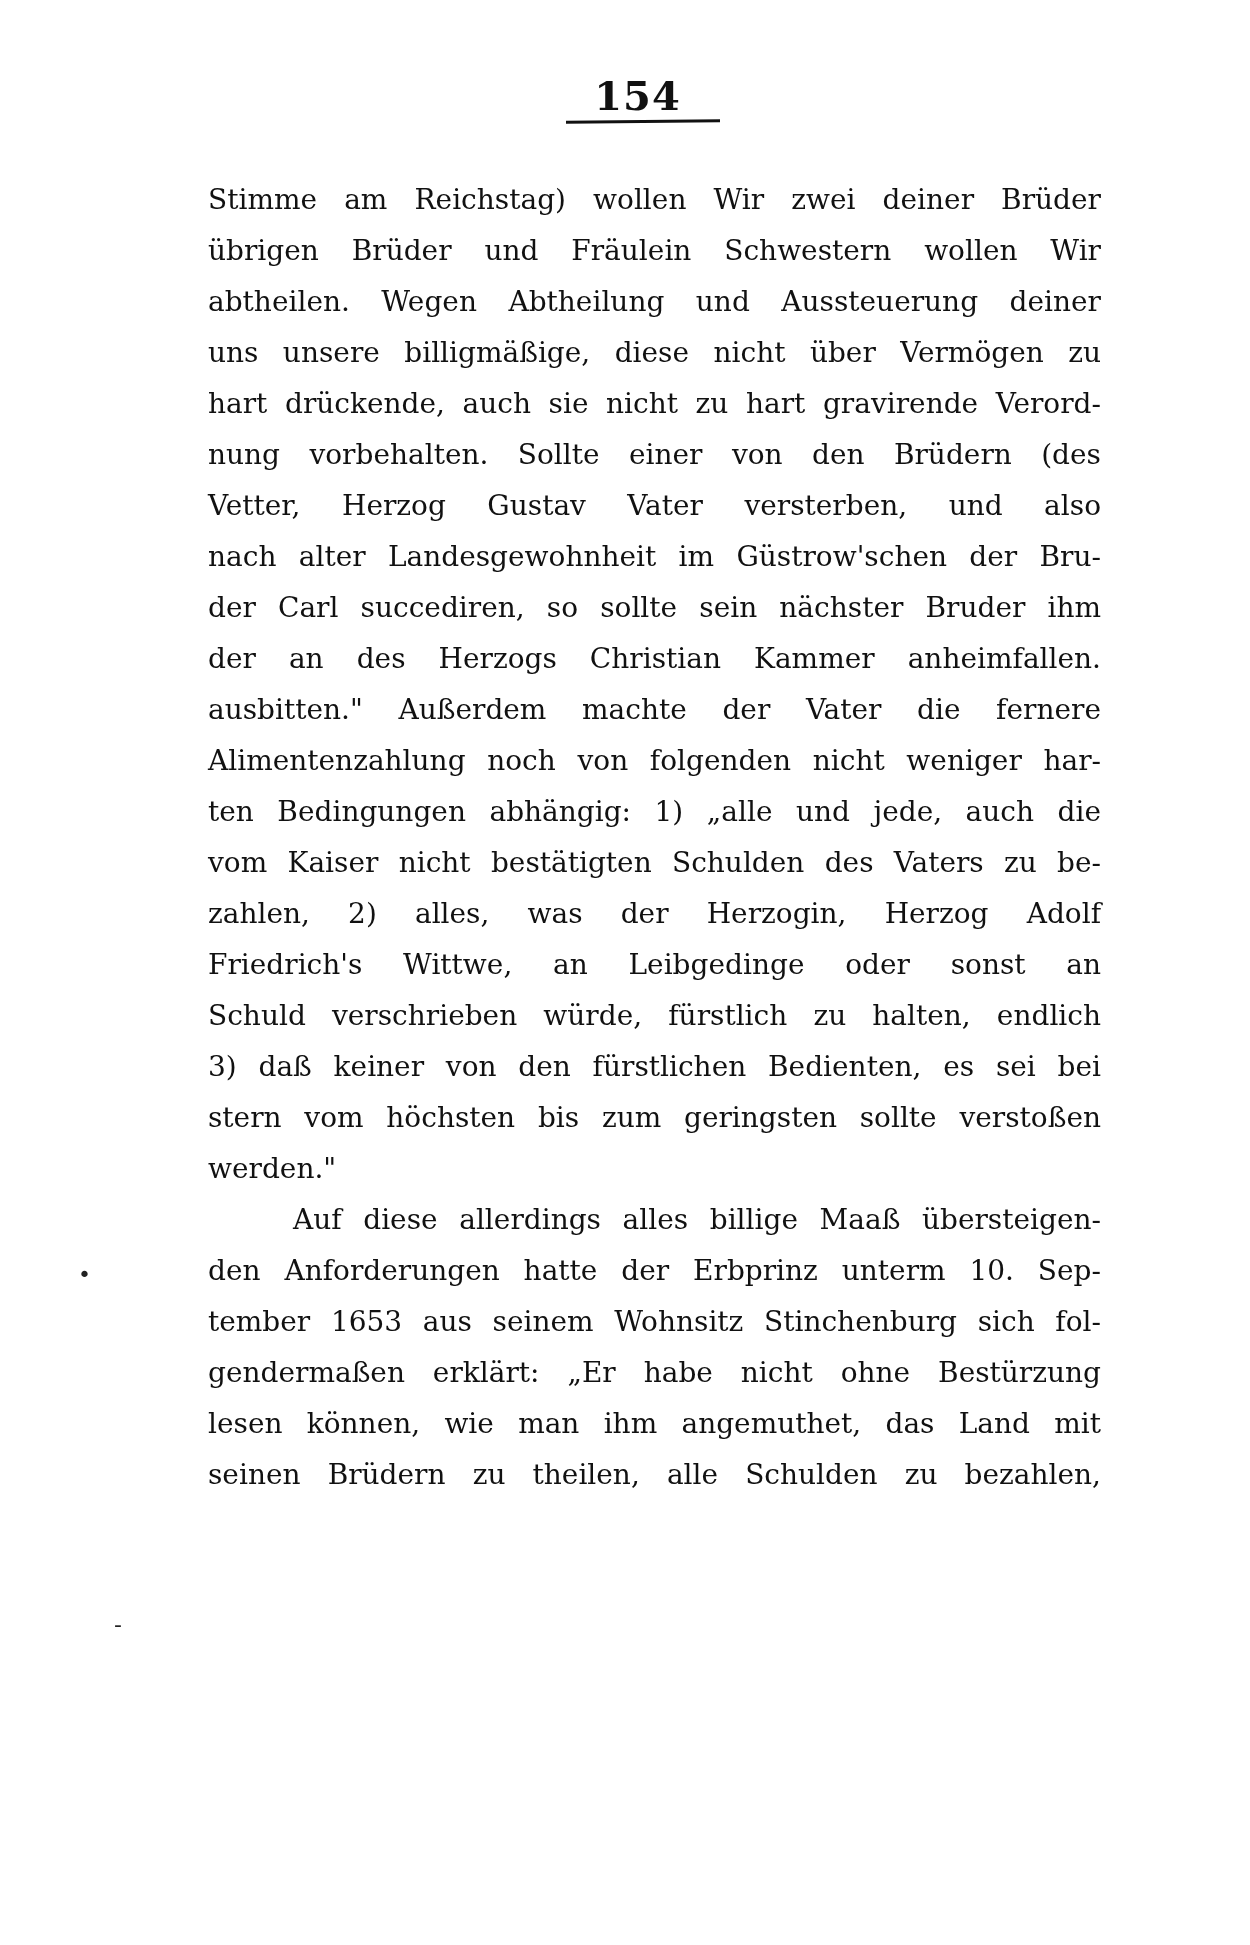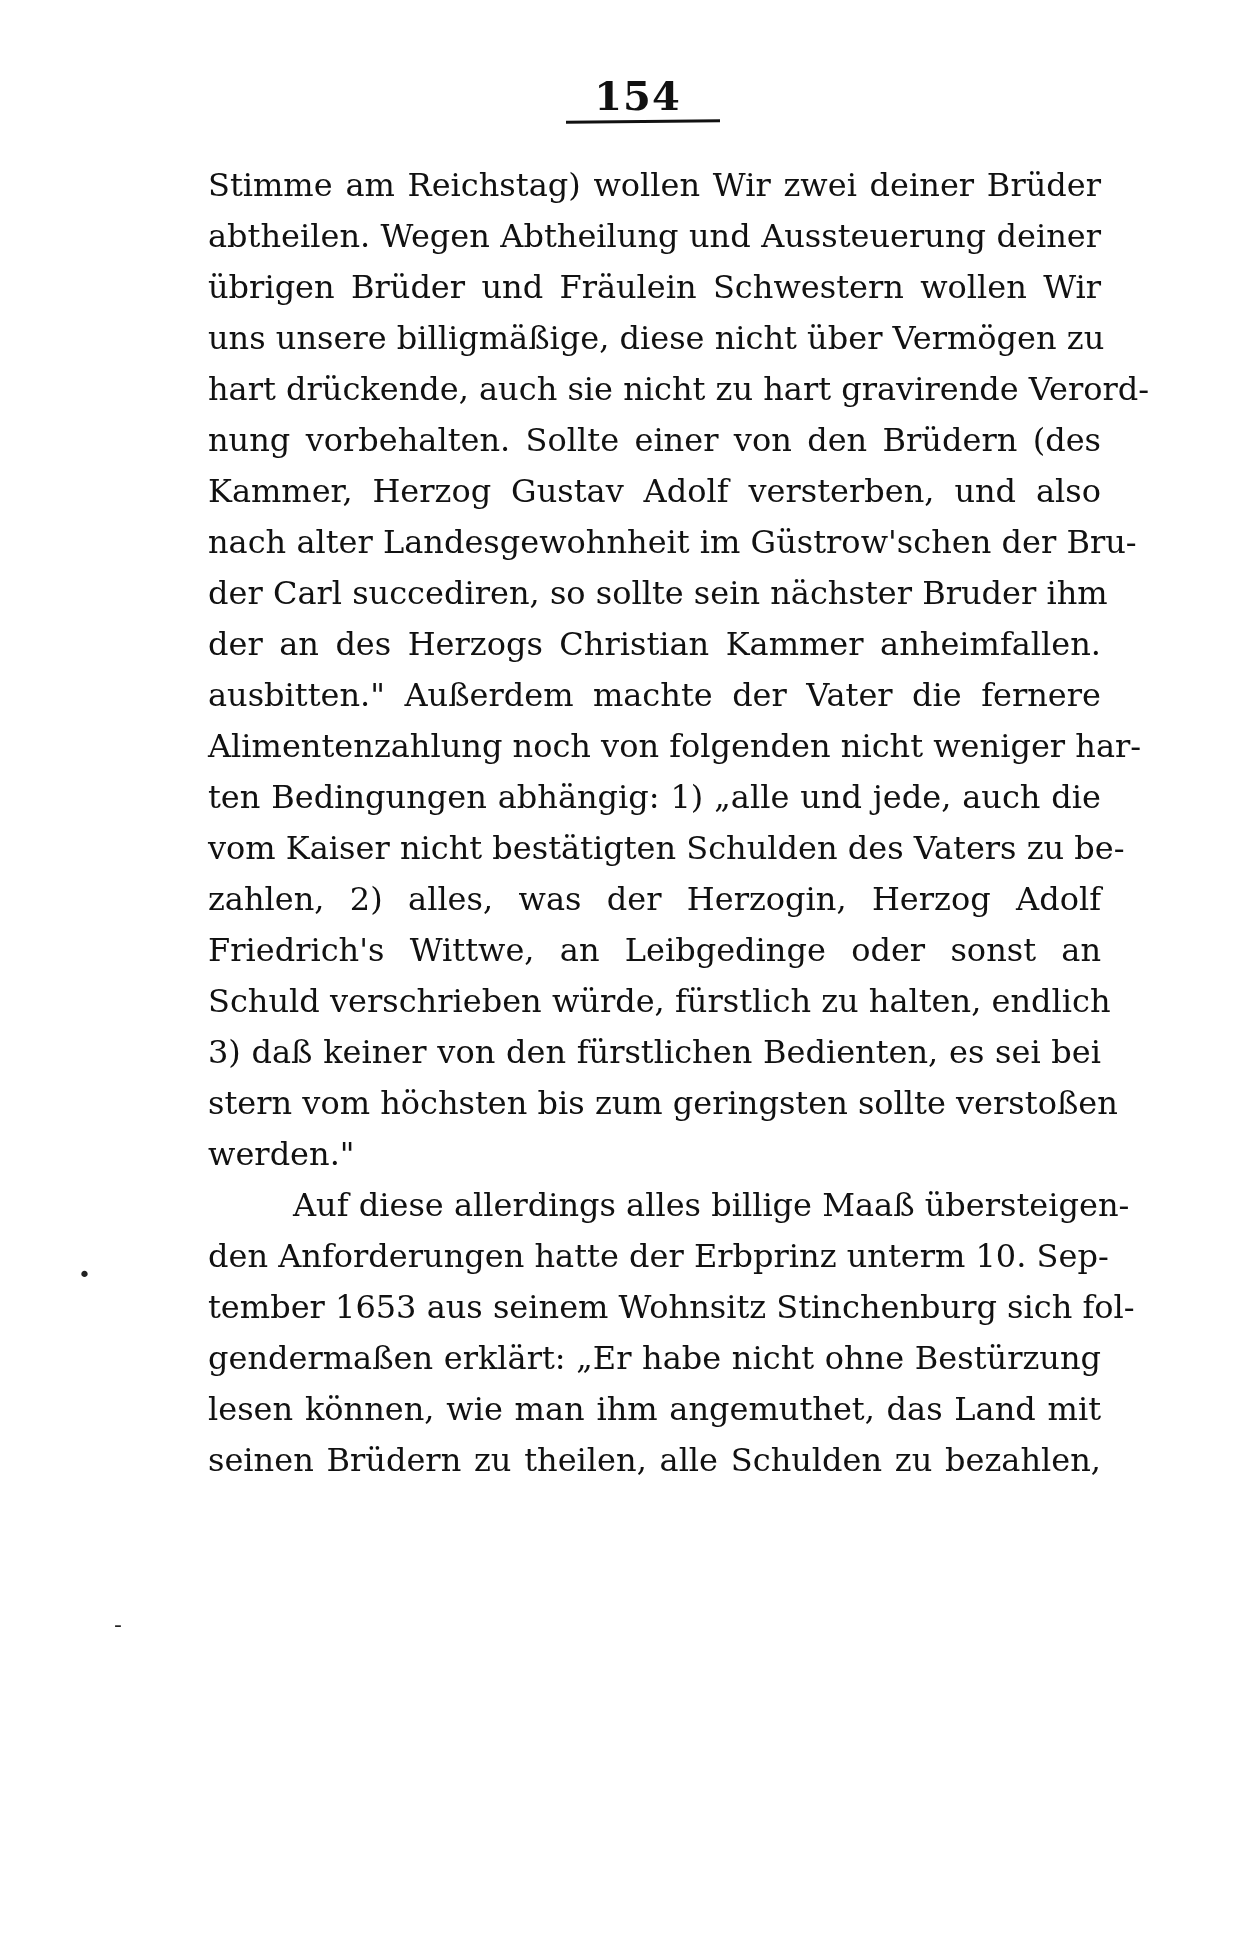--- a/index.html
+++ b/index.html
@@ -8,46 +8,46 @@
   .page-number {
     position:absolute; left:0; width:1275px; top:72px; text-align:center;
     font-family:"DejaVu Serif", serif; font-weight:bold; font-size:40px; color:#111;
     letter-spacing:1px;
   }
   .page-rule {
     position:absolute; left:566px; top:120px; width:154px; height:0;
     border-top:3px solid #111; transform:rotate(-0.6deg);
   }
   .body-text {
-    position:absolute; left:208px; top:160px; width:893px;
-    font-family:"DejaVu Serif", serif; font-size:32px; color:#111;
+    position:absolute; left:208px; top:174px; width:893px;
+    font-family:"DejaVu Serif", serif; font-size:28px; color:#111;
   }
   .line {
     height:51px; line-height:51px; white-space:nowrap;
     text-align:justify; text-align-last:justify;
   }
   .line.last { text-align-last:left; }
   .line.indent { padding-left:85px; }
   .margin-mark { position:absolute; font-family:"DejaVu Sans", sans-serif; color:#222; font-size:22px; }
 </style>
 </head>
 <body>
 
 <div class="page">
   <div class="page-number">154</div>
   <div class="page-rule"></div>
 
   <div class="body-text">
     <div class="line">Stimme am Reichstag) wollen Wir zwei deiner Brüder</div>
+    <div class="line">übrigen Brüder und Fräulein Schwestern wollen Wir</div>
     <div class="line">abtheilen. Wegen Abtheilung und Aussteuerung deiner</div>
-    <div class="line">übrigen Brüder und Fräulein Schwestern wollen Wir</div>
     <div class="line">uns unsere billigmäßige, diese nicht über Vermögen zu</div>
     <div class="line">hart drückende, auch sie nicht zu hart gravirende Verord-</div>
     <div class="line">nung vorbehalten. Sollte einer von den Brüdern (des</div>
-    <div class="line">Kammer, Herzog Gustav Adolf versterben, und also</div>
+    <div class="line">Vetter, Herzog Gustav Vater versterben, und also</div>
     <div class="line">nach alter Landesgewohnheit im Güstrow'schen der Bru-</div>
     <div class="line">der Carl succediren, so sollte sein nächster Bruder ihm</div>
     <div class="line">der an des Herzogs Christian Kammer anheimfallen.</div>
     <div class="line">ausbitten." Außerdem machte der Vater die fernere</div>
     <div class="line">Alimentenzahlung noch von folgenden nicht weniger har-</div>
     <div class="line">ten Bedingungen abhängig: 1) „alle und jede, auch die</div>
     <div class="line">vom Kaiser nicht bestätigten Schulden des Vaters zu be-</div>
     <div class="line">zahlen, 2) alles, was der Herzogin, Herzog Adolf</div>
     <div class="line">Friedrich's Wittwe, an Leibgedinge oder sonst an</div>
     <div class="line">Schuld verschrieben würde, fürstlich zu halten, endlich</div>

